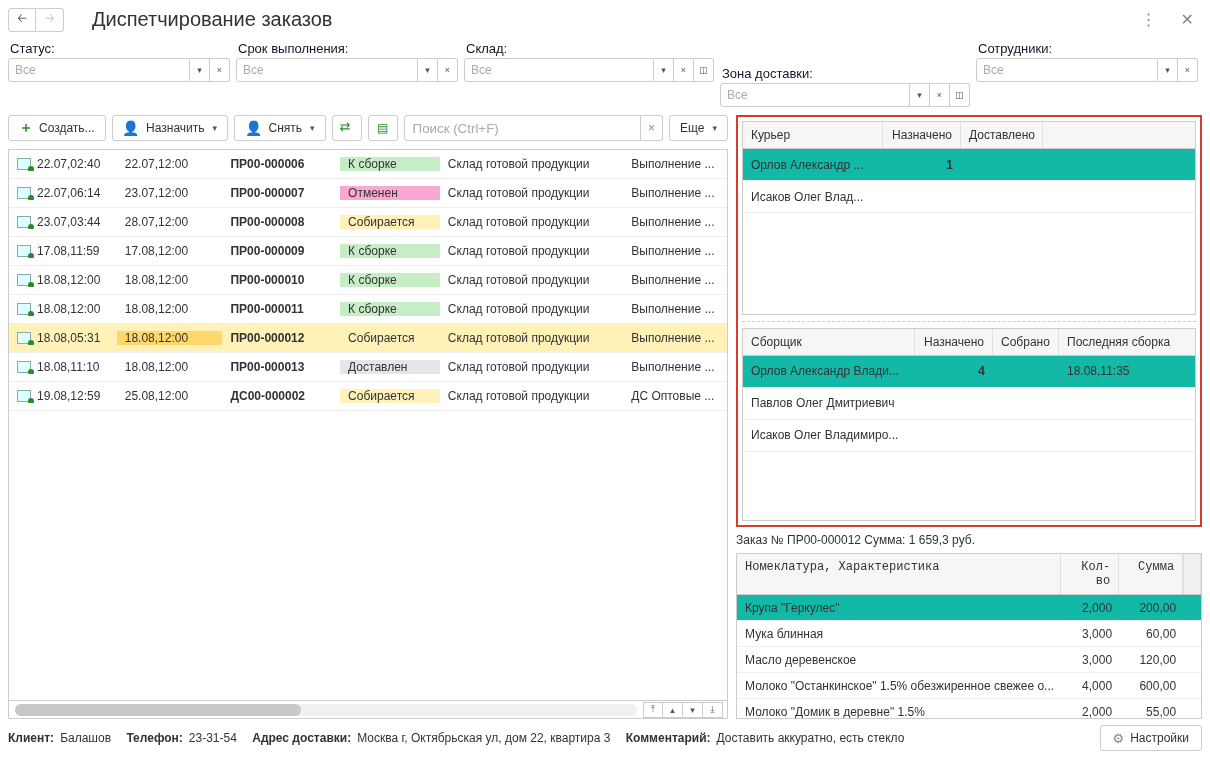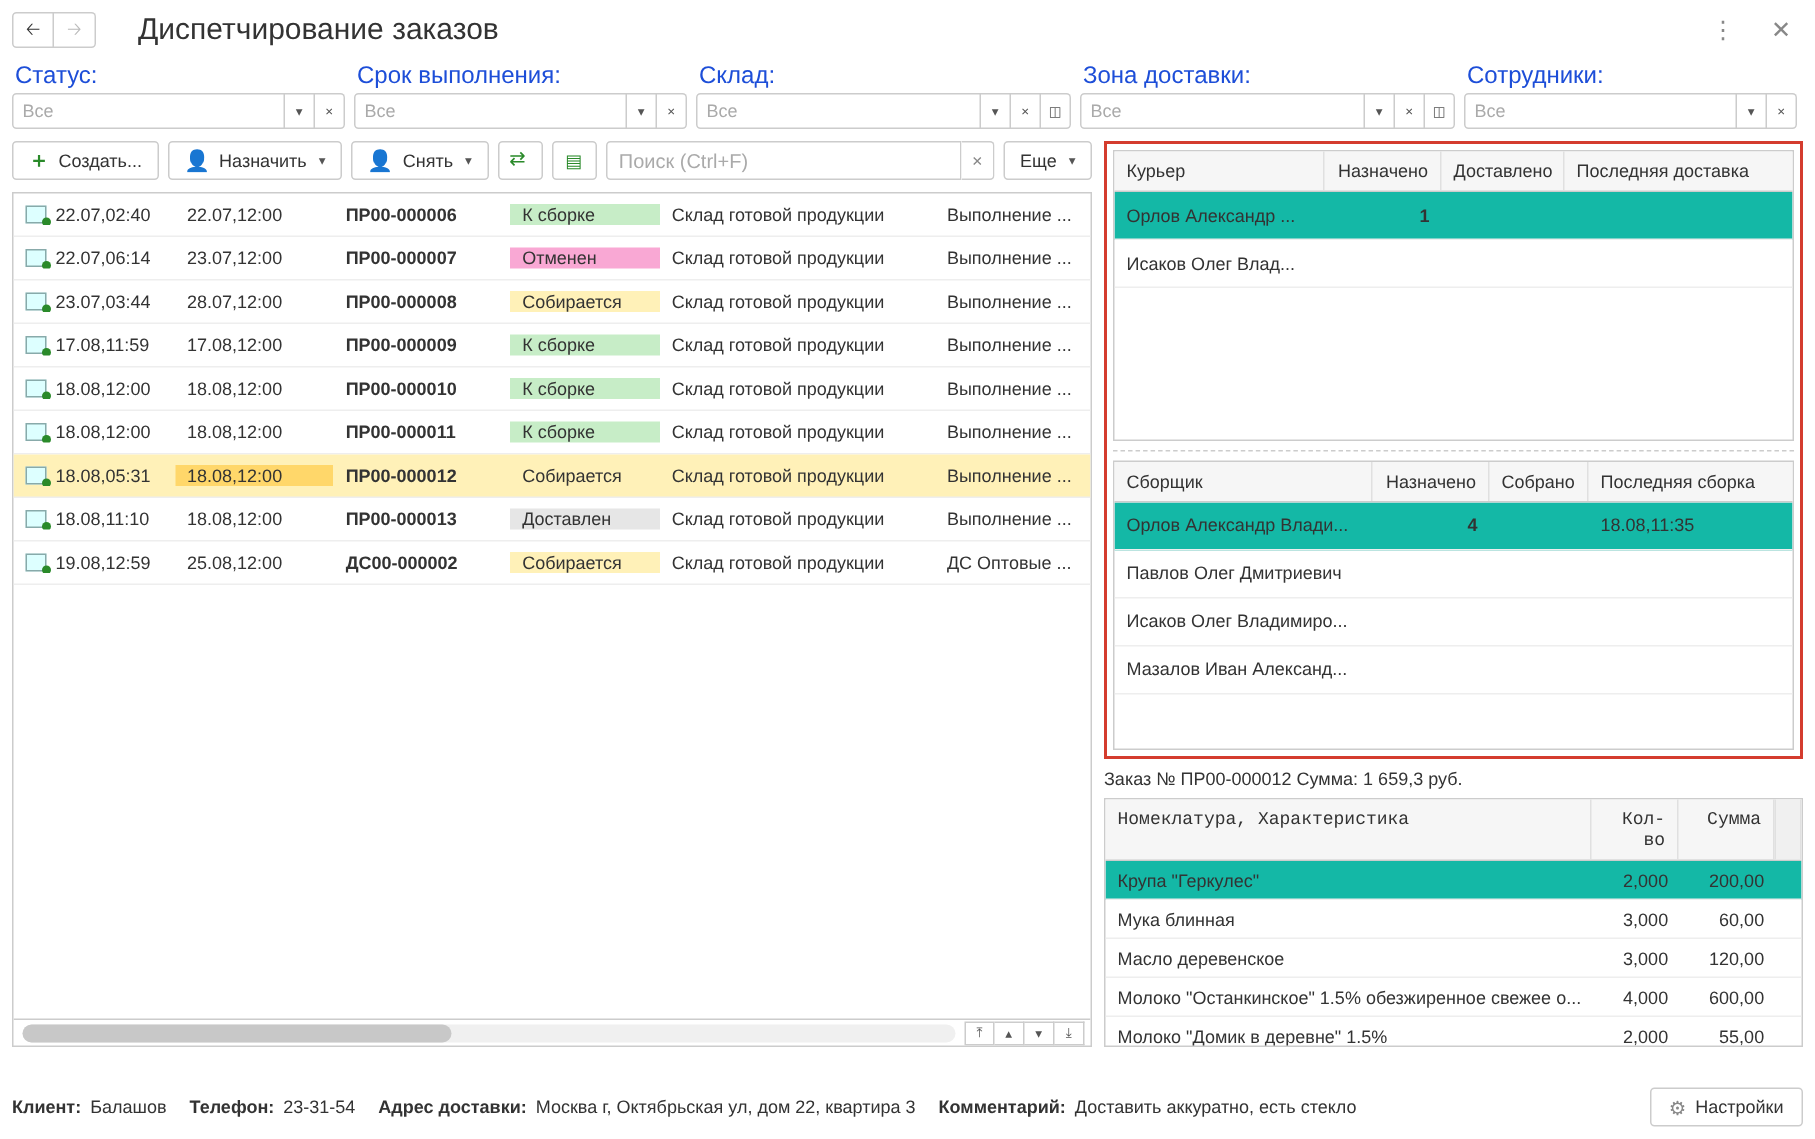--- a/index.html
+++ b/index.html
@@ -9,21 +9,21 @@
   .header-row { display: flex; align-items: center; margin-bottom: 8px; }
   .nav-btn { width: 28px; height: 24px; border: 1px solid #ccc; background: #fff; display: inline-flex; align-items: center; justify-content: center; cursor: pointer; }
   .nav-btn.left { border-top-left-radius: 3px; border-bottom-left-radius: 3px; }
   .nav-btn.right { border-top-right-radius: 3px; border-bottom-right-radius: 3px; border-left: none; }
   .page-title { font-size: 20px; margin-left: 28px; flex: 1; }
   .close-x { font-size: 16px; color: #888; cursor: pointer; padding: 4px 8px; }
   .menu-dots { font-size: 16px; color: #888; cursor: pointer; padding: 4px 8px; margin-right: 8px; }
 
   .filters-row { display: flex; gap: 6px; margin-bottom: 8px; }
   .filter-group { display: flex; flex-direction: column; }
-  .filter-label { font-size: 16px; color: #1d4ed8; margin-bottom: 2px; padding-left: 2px; }
+  .filter-label { font-size: 13px; color: #0f172a; margin-bottom: 2px; padding-left: 2px; }
   .filter-cluster { display: flex; }
   .combo { height: 24px; border: 1px solid #ccc; background: #fff; display: flex; align-items: center; padding: 0 6px; color: #aaa; border-radius: 3px 0 0 3px; }
   .combo-btn { width: 20px; height: 24px; border: 1px solid #ccc; border-left: none; background: #fff; display: inline-flex; align-items: center; justify-content: center; cursor: pointer; font-size: 9px; color: #555; }
   .combo-btn.last { border-radius: 0 3px 3px 0; }
 
   .toolbar-row { display: flex; gap: 6px; align-items: center; margin-bottom: 8px; }
   .btn { height: 26px; border: 1px solid #ccc; border-radius: 3px; background: #fff; padding: 0 10px; display: inline-flex; align-items: center; gap: 6px; cursor: pointer; }
   .btn .plus { color: #2a8a2a; font-weight: bold; font-size: 14px; }
   .btn .caret { font-size: 9px; color: #555; margin-left: 2px; }
   .icon-btn { width: 30px; height: 26px; border: 1px solid #ccc; border-radius: 3px; background: #fff; display: inline-flex; align-items: center; justify-content: center; cursor: pointer; }
@@ -136,21 +136,21 @@
     </div>
     <div class="filter-group" style="width:250px;">
       <div class="filter-label">Склад:</div>
       <div class="filter-cluster">
         <div class="combo" style="flex:1;">Все</div>
         <span class="combo-btn">▾</span>
         <span class="combo-btn">×</span>
         <span class="combo-btn last">◫</span>
       </div>
     </div>
-    <div class="filter-group" style="width:250px;">
+    <div class="filter-group" style="width:250px;margin-top:25px;">
       <div class="filter-label">Зона доставки:</div>
       <div class="filter-cluster">
         <div class="combo" style="flex:1;">Все</div>
         <span class="combo-btn">▾</span>
         <span class="combo-btn">×</span>
         <span class="combo-btn last">◫</span>
       </div>
     </div>
     <div class="filter-group" style="width:222px;">
       <div class="filter-label">Сотрудники:</div>
@@ -310,21 +310,20 @@
       </div>
     </div>
 
     <div class="right-pane">
       <div class="right-boxes">
         <div class="mini-grid">
           <div class="mini-head">
             <div class="mth cc-n">Курьер</div>
             <div class="mth cc-a">Назначено</div>
             <div class="mth cc-d">Доставлено</div>
-            <div class="mth cc-l" style="border-right:none;">Последняя доставка</div>
           </div>
           <div class="mini-body" id="couriers-body">
               <div class="mtr mini-sel">
                 <div class="mtd cc-n">Орлов Александр ...</div>
                 <div class="mtd cc-a"><b>1</b></div>
                 <div class="mtd cc-d"></div>
                 <div class="mtd cc-l"></div>
               </div>
               <div class="mtr">
                 <div class="mtd cc-n">Исаков Олег Влад...</div>
@@ -354,26 +353,20 @@
                 <div class="mtd pc-a"><b></b></div>
                 <div class="mtd pc-s"></div>
                 <div class="mtd pc-l"></div>
               </div>
               <div class="mtr">
                 <div class="mtd pc-n">Исаков Олег Владимиро...</div>
                 <div class="mtd pc-a"><b></b></div>
                 <div class="mtd pc-s"></div>
                 <div class="mtd pc-l"></div>
               </div>
-              <div class="mtr">
-                <div class="mtd pc-n">Мазалов Иван Александ...</div>
-                <div class="mtd pc-a"><b></b></div>
-                <div class="mtd pc-s"></div>
-                <div class="mtd pc-l"></div>
-              </div>
             </div>
         </div>
       </div>
 
       <div class="summary-line">Заказ № ПР00-000012   Сумма: 1 659,3 руб.</div>
 
       <div class="items-grid">
         <div class="items-head">
           <div class="ith ic-n">Номеклатура, Характеристика</div>
           <div class="ith ic-q">Кол-во</div>

